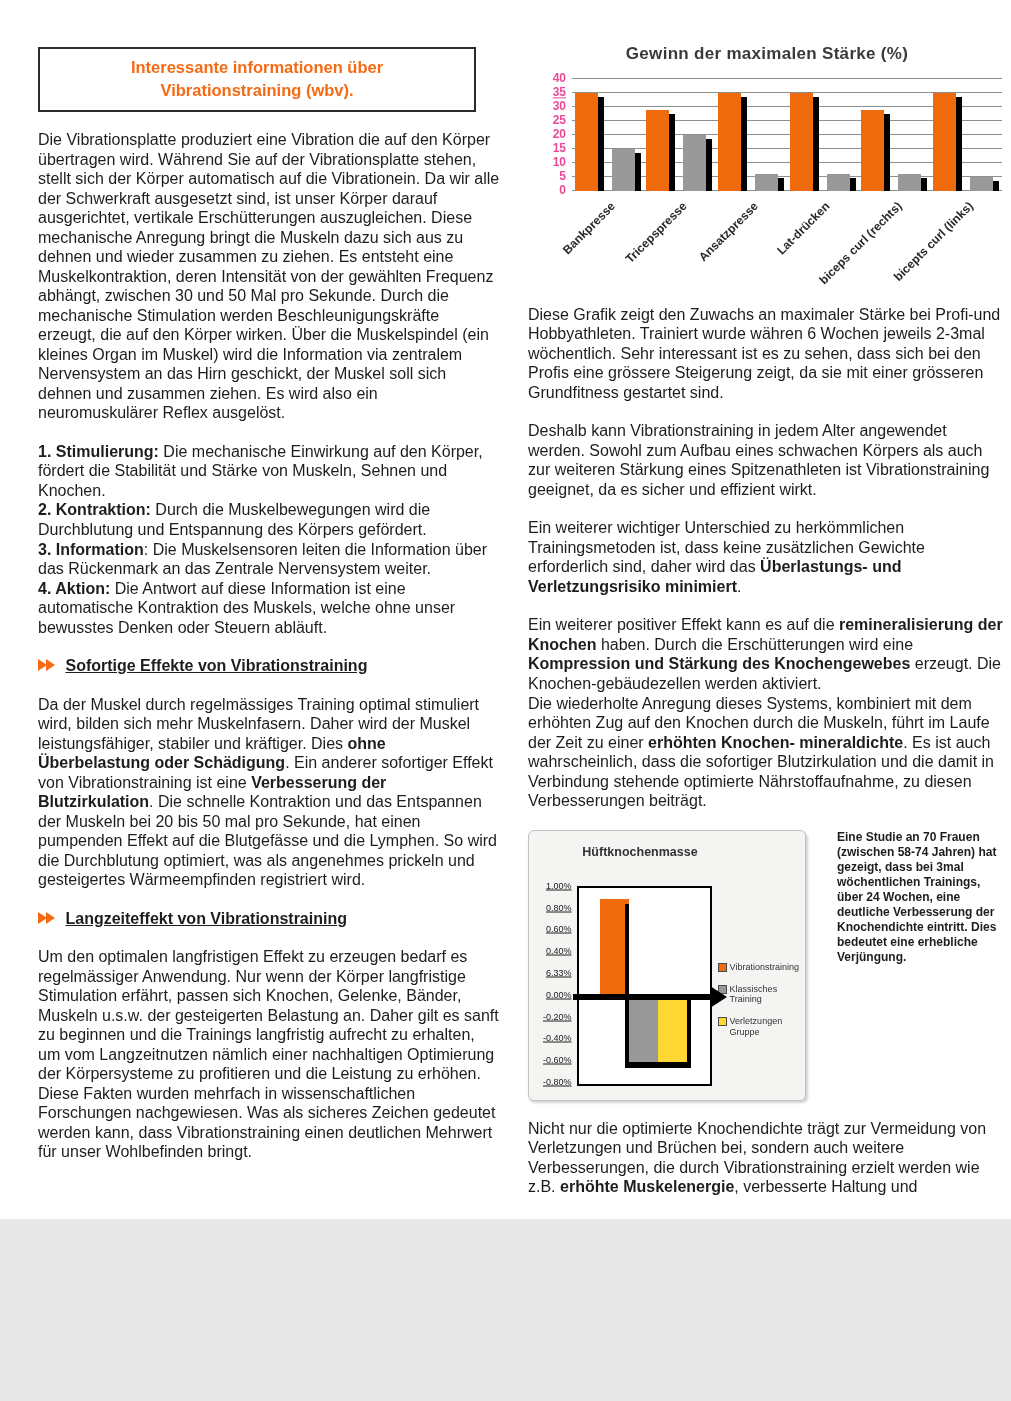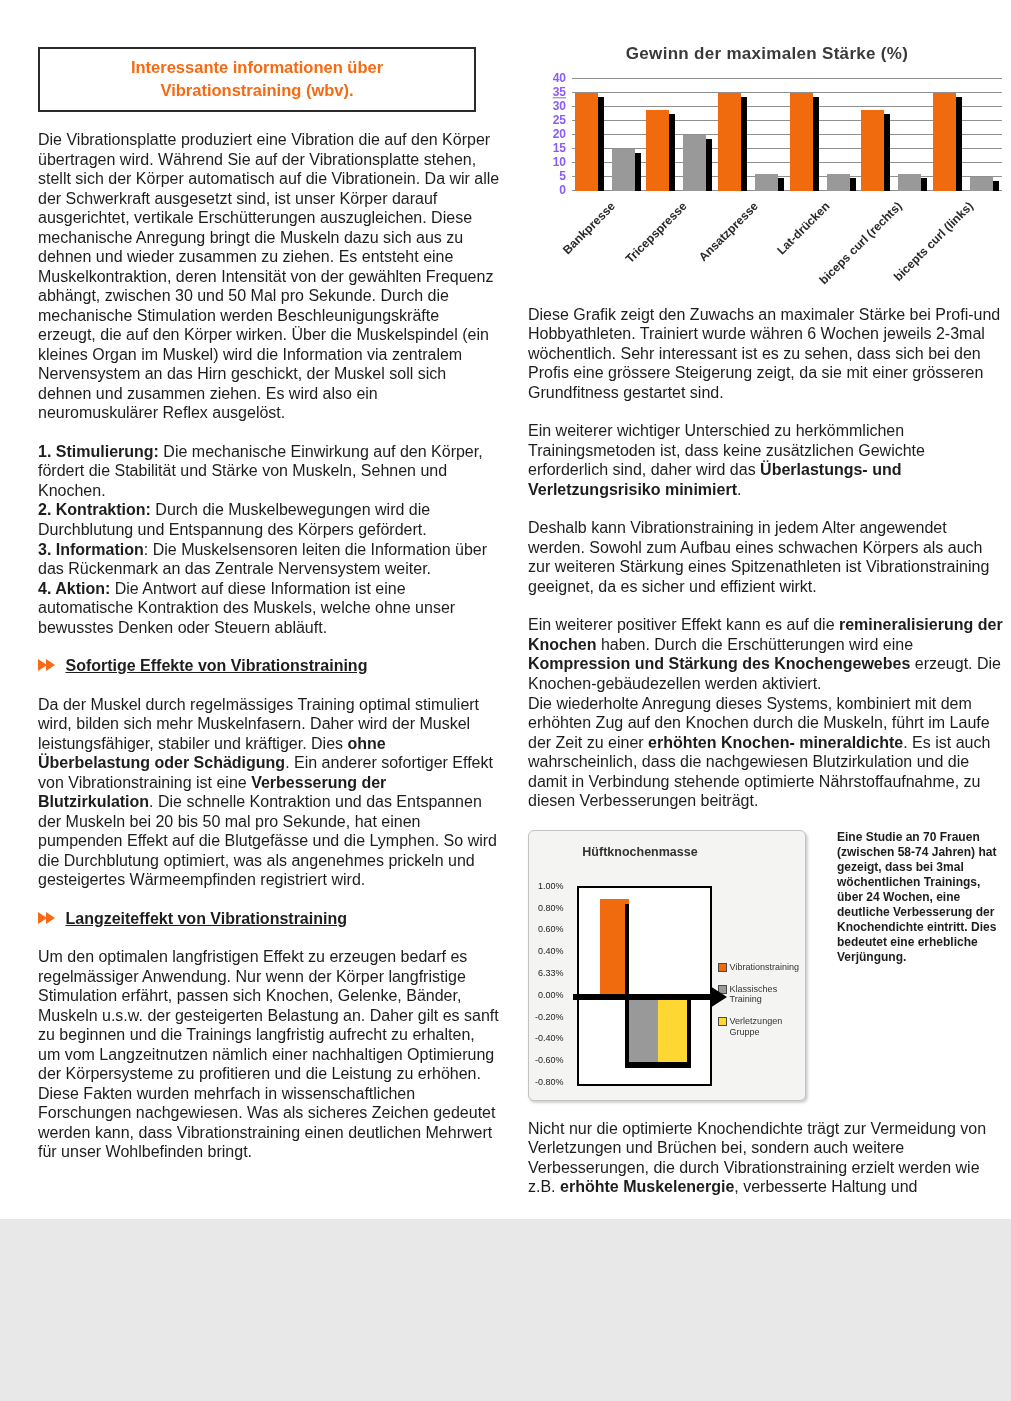--- a/index.html
+++ b/index.html
@@ -27,21 +27,21 @@
   .tri { display:inline-block; width:0; height:0;
          border-left:9px solid #f56a13; border-top:6px solid transparent; border-bottom:6px solid transparent; }
   .tri + .tri { margin-left:-1px; }
 
   
   .chart1 { width:100%; margin-bottom:14px; }
   .c1-title { text-align:center; font-weight:bold; font-size:17px; color:#3a3a3a; margin:4px 0 14px; letter-spacing:.3px; }
   .c1-plot { position:relative; height:112px; margin-left:44px; margin-right:4px; }
   .c1-grid { position:absolute; left:0; right:0; height:1px; background:#8f8f8f; }
   .c1-ylab { position:absolute; left:-38px; width:32px; text-align:right; font-size:12px; font-weight:bold;
-             color:#8b5cf6; transform:translateY(50%); }
+             color:#ec4899; transform:translateY(50%); }
   .c1-bars { position:absolute; left:0; right:0; top:0; bottom:0; display:grid; grid-template-columns:repeat(6,1fr); }
   .c1-group { display:flex; align-items:flex-end; justify-content:center; height:100%; }
   .c1-bar { width:23px; }
   .c1-shadow { width:6px; background:#000; }
   .c1-shadow.gap { margin-right:8px; }
   .c1-cats { margin-left:44px; margin-right:4px; position:relative; height:100px;
              display:grid; grid-template-columns:repeat(6,1fr); }
   .c1-cat-cell { position:relative; }
   .c1-cat { position:absolute; right:50%; top:8px; white-space:nowrap; font-size:12px; font-weight:bold; color:#2a2a2a;
             transform:rotate(-45deg); transform-origin:100% 0; }
@@ -50,21 +50,21 @@
   .swatch { display:inline-block; }
   .c1-swatch { width:12px; height:12px; }
 
   
   .study-row { display:flex; margin-top:16px; margin-bottom:18px; }
   .chart2 { width:262px; flex:0 0 262px; background:#f4f4f2; border:1px solid #c2c2c0; border-radius:6px;
             box-shadow:1.5px 2px 2.5px rgba(0,0,0,.18); padding:12px 6px 14px 8px; }
   .c2-title { text-align:center; font-weight:bold; font-size:12.5px; color:#333; margin:2px 56px 26px 0; }
   .c2-body { display:flex; }
   .c2-ylabels { position:relative; width:44px; height:196px; font-size:9px; color:#222; }
-  .c2-ylab { position:absolute; right:13px; transform:translateY(-50%); }
+  .c2-ylab { position:absolute; right:5px; transform:translateY(-50%);text-decoration:underline; }
   .c2-plot { position:relative; width:146px; height:196px; border:2px solid #000; background:#fff; }
   .c2-bar, .c2-shadow { position:absolute; }
   .c2-shadow { background:#000; }
   .c2-arrow-line { position:absolute; height:6px; background:#000; left:-6px; width:calc(100% + 12px); }
   .c2-arrow-head { position:absolute; width:0; height:0; right:-17px;
                    border-left:17px solid #000; border-top:11px solid transparent; border-bottom:11px solid transparent; }
   .c2-legend { flex:1; padding:76px 0 0 6px; font-size:9px; line-height:1.2; color:#333; }
   .c2-leg-item { display:flex; align-items:flex-start; gap:3px; margin-bottom:11px; }
   .c2-swatch { width:7px; height:7px; margin-top:1px; border:1px solid #4a4a4a; flex:0 0 7px; }
 
@@ -183,24 +183,24 @@
           <div class="c1-cat-cell">
             <div class="c1-cat">biceps curl (rechts)</div>
           </div>
           <div class="c1-cat-cell">
             <div class="c1-cat">bicepts curl (links)</div>
           </div>
         </div>
     </div>
 
     <p class="body">Diese Grafik zeigt den Zuwachs an maximaler Stärke bei Profi-und Hobbyathleten. Trainiert wurde währen 6 Wochen jeweils 2-3mal wöchentlich. Sehr interessant ist es zu sehen, dass sich bei den Profis eine grössere Steigerung zeigt, da sie mit einer grösseren Grundfitness gestartet sind.</p>
+    <p class="body">Deshalb kann Vibrationstraining in jedem Alter angewendet werden. Sowohl zum Aufbau eines schwachen Körpers als auch zur weiteren Stärkung eines Spitzenathleten ist Vibrationstraining geeignet, da es sicher und effizient wirkt.</p>
     <p class="body"><span>Ein weiterer wichtiger Unterschied zu herkömmlichen Trainingsmetoden ist, dass keine zusätzlichen Gewichte erforderlich sind, daher wird das </span><span class="b">Überlastungs- und Verletzungsrisiko minimiert</span><span>.</span></p>
-    <p class="body">Deshalb kann Vibrationstraining in jedem Alter angewendet werden. Sowohl zum Aufbau eines schwachen Körpers als auch zur weiteren Stärkung eines Spitzenathleten ist Vibrationstraining geeignet, da es sicher und effizient wirkt.</p>
     <p class="body prewrap"><span>Ein weiterer positiver Effekt kann es auf die </span><span class="b">remineralisierung der Knochen</span><span> haben. Durch die Erschütterungen wird eine </span><span class="b">Kompression und Stärkung des Knochengewebes</span><span> erzeugt. Die Knochen-gebäudezellen werden aktiviert.
-Die wiederholte Anregung dieses Systems, kombiniert mit dem erhöhten Zug auf den Knochen durch die Muskeln, führt im Laufe der Zeit zu einer </span><span class="b">erhöhten Knochen- mineraldichte</span><span>. Es ist auch wahrscheinlich, dass die nachgewiesen Blutzirkulation und die damit in Verbindung stehende optimierte Nährstoffaufnahme, zu diesen Verbesserungen beiträgt.</span></p>
+Die wiederholte Anregung dieses Systems, kombiniert mit dem erhöhten Zug auf den Knochen durch die Muskeln, führt im Laufe der Zeit zu einer </span><span class="b">erhöhten Knochen- mineraldichte</span><span>. Es ist auch wahrscheinlich, dass die sofortiger Blutzirkulation und die damit in Verbindung stehende optimierte Nährstoffaufnahme, zu diesen Verbesserungen beiträgt.</span></p>
 
     <div class="study-row">
       <div class="chart2">
         <div class="c2-title">Hüftknochenmasse</div>
         <div class="c2-body">
           <div class="c2-ylabels" id="c2-ylabels">
               <div class="c2-ylab" style="top: 0%;">1.00%</div>
               <div class="c2-ylab" style="top: 11.1111%;">0.80%</div>
               <div class="c2-ylab" style="top: 22.2222%;">0.60%</div>
               <div class="c2-ylab" style="top: 33.3333%;">0.40%</div>

